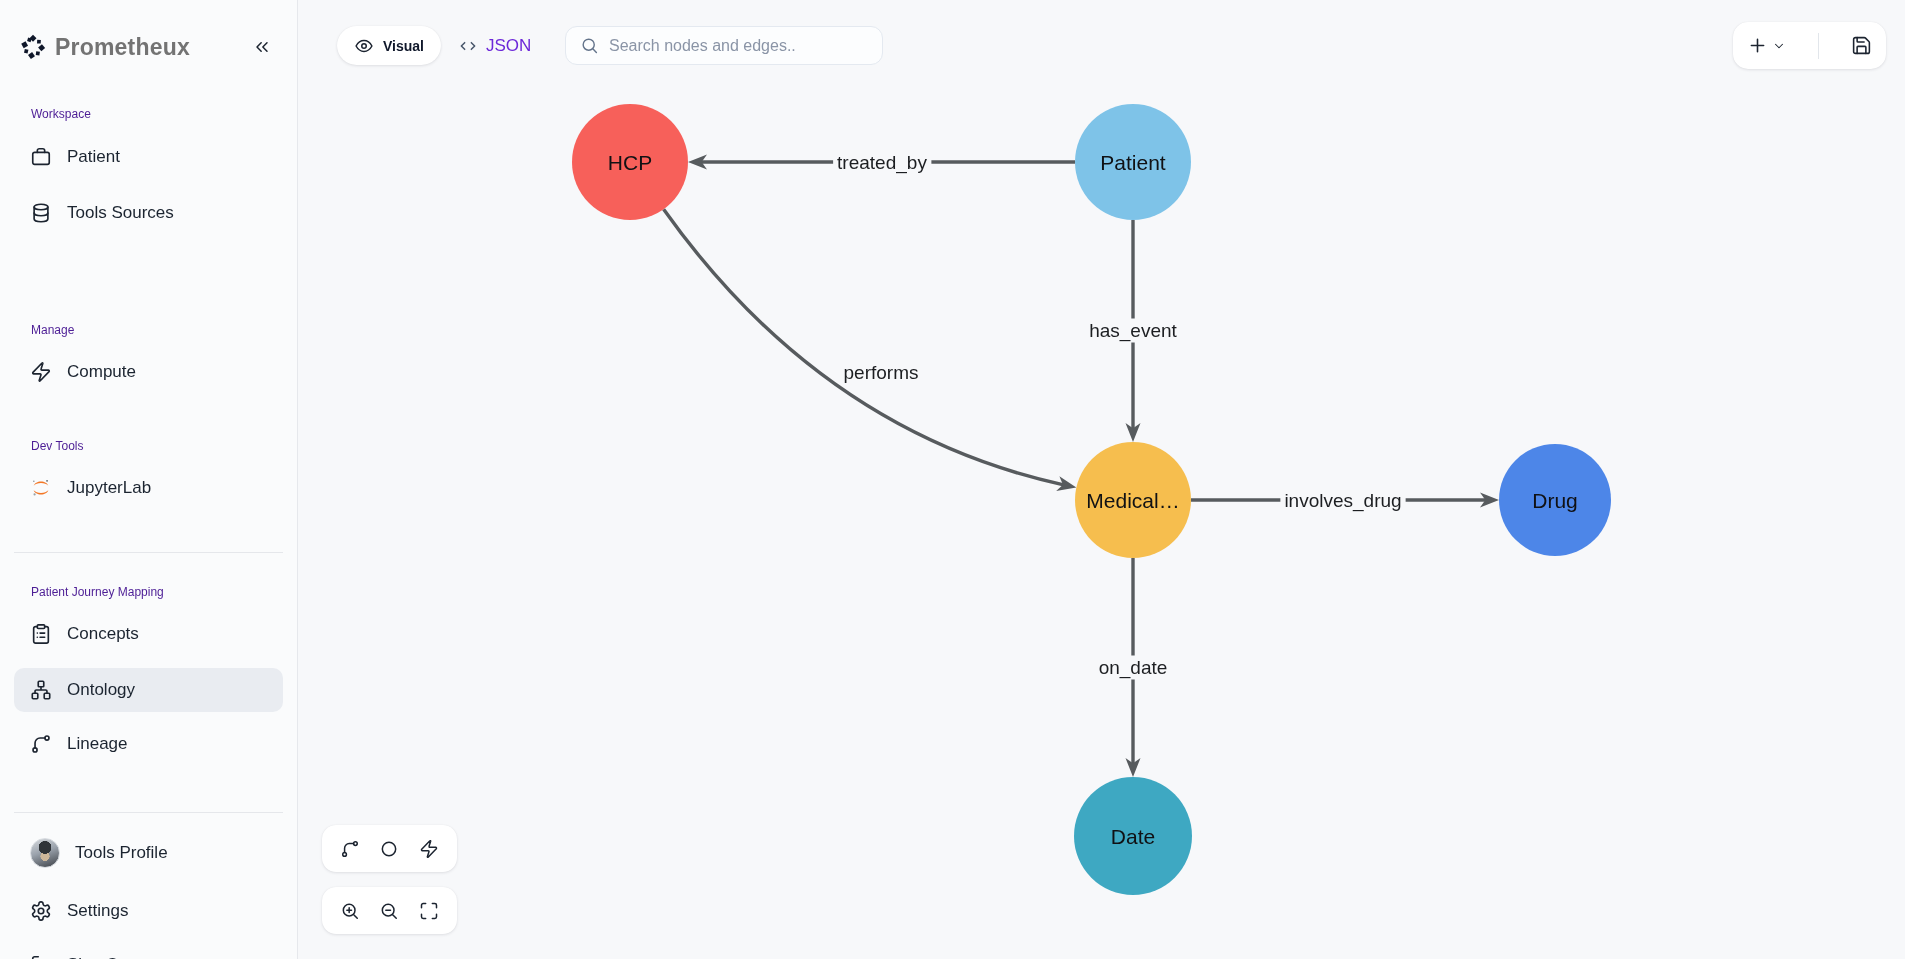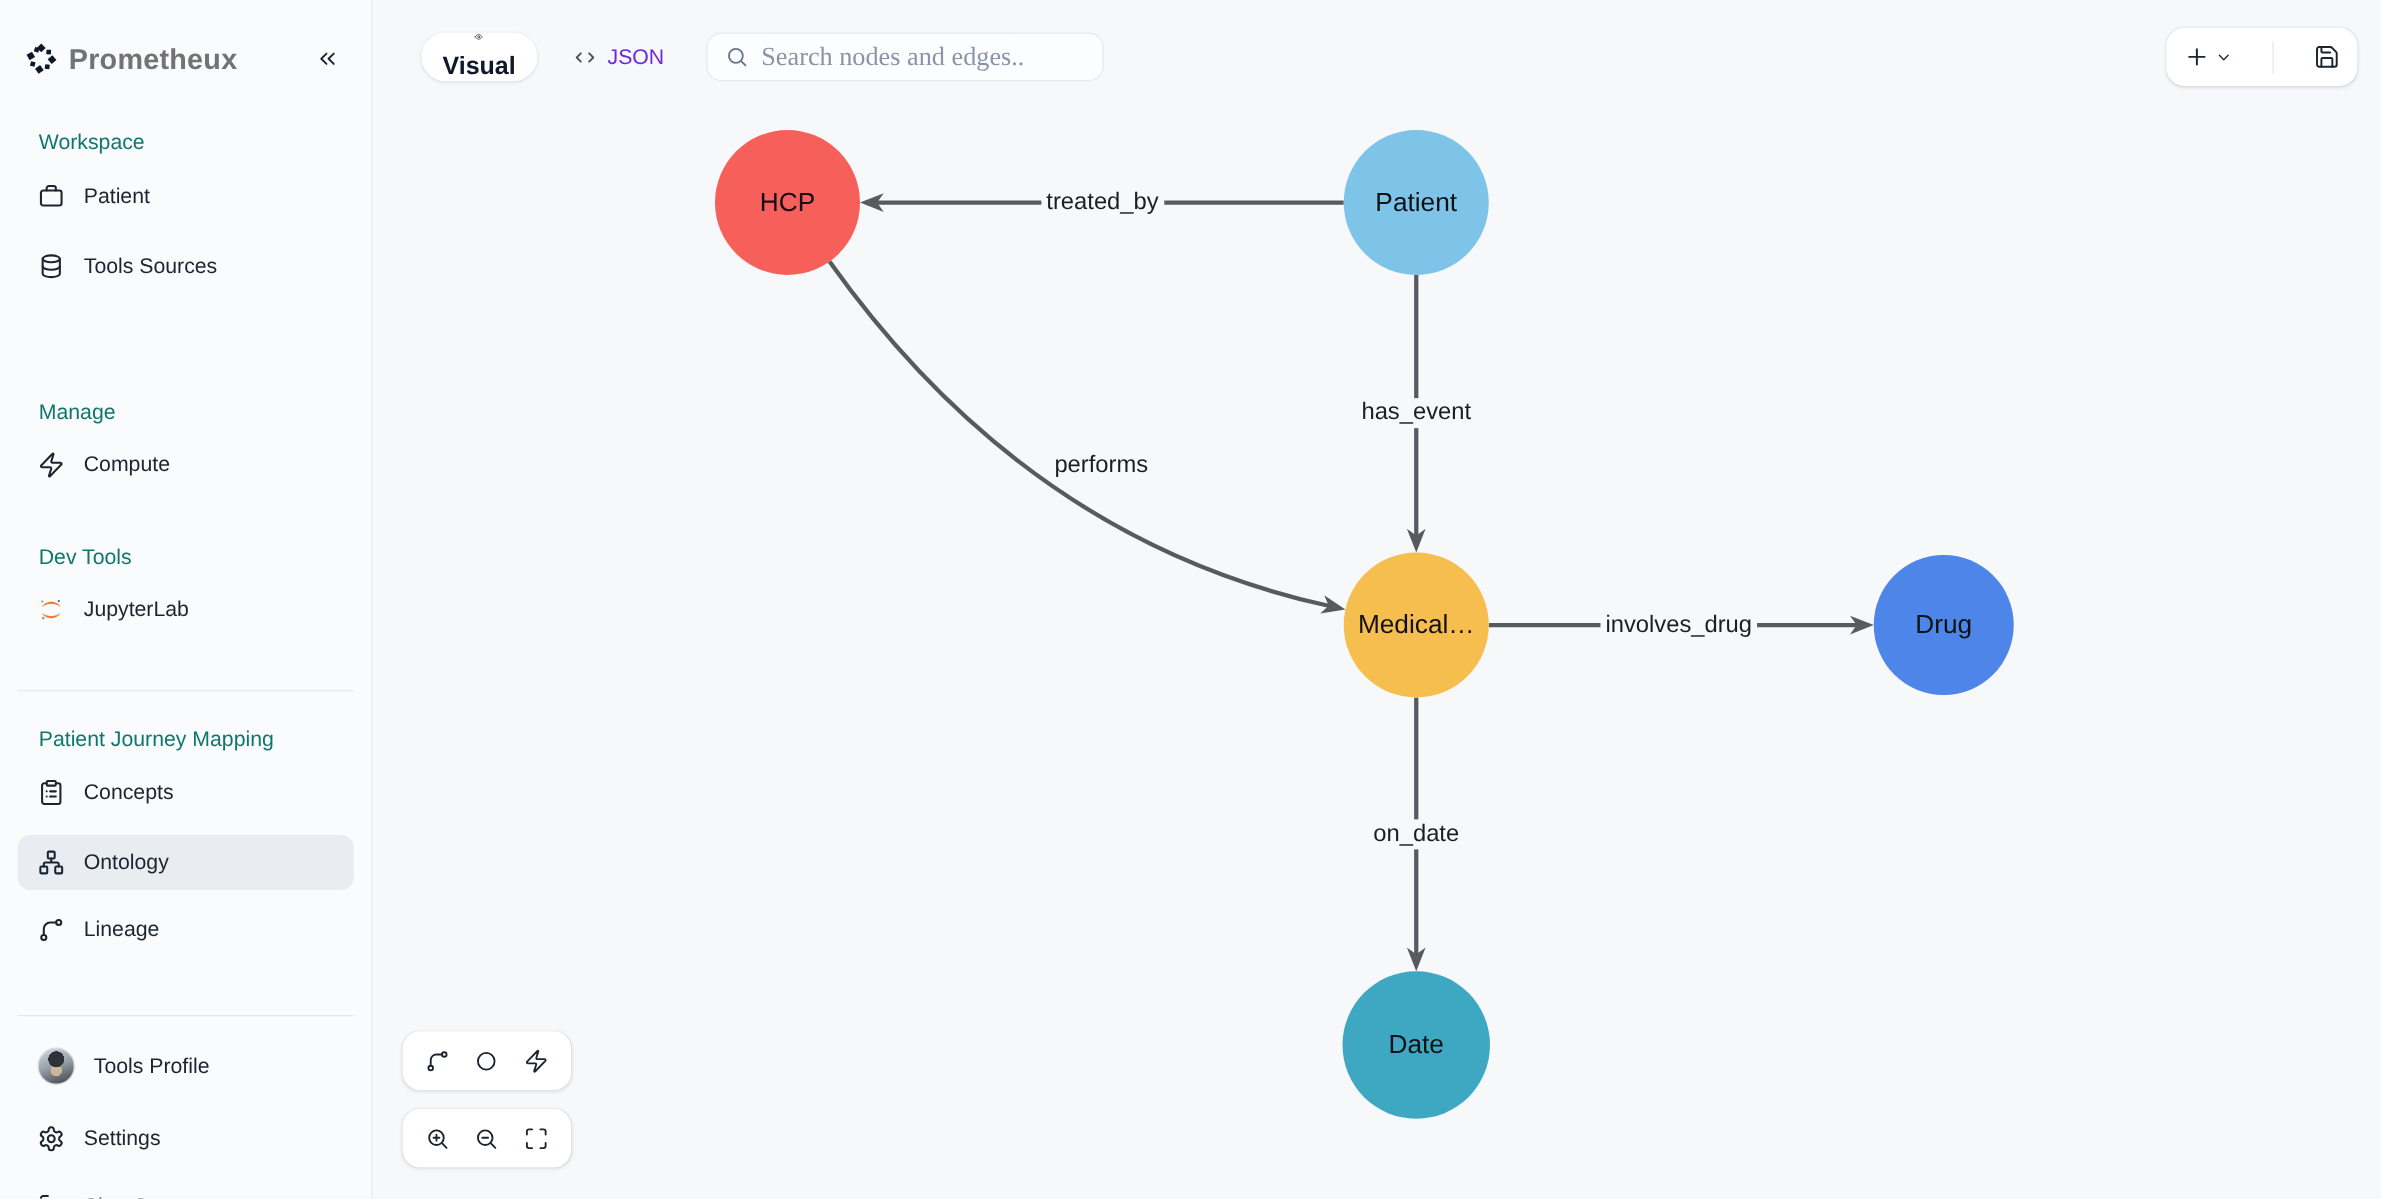--- a/index.html
+++ b/index.html
@@ -16,21 +16,21 @@
     background: #fafbfc;
     border-right: 1px solid #e6e8ec;
     padding: 30px 0 0 0;
     position: relative;
     overflow: hidden;
   }
   .logo-row { display: flex; align-items: center; padding: 0 20px; height: 34px; }
   .logo-mark { width: 26px; height: 26px; margin-right: 9px; flex: 0 0 auto; }
   .logo-text { font-size: 23px; font-weight: bold; color: #737373; letter-spacing: .2px; flex: 1; }
   .collapse-btn { width: 30px; height: 30px; display: flex; align-items: center; justify-content: center; cursor: pointer; color: #32404f; }
-  .section-label { font-size: 17px; font-weight: 500; color: #0f766e; padding: 0 0 0 31px; height: 18px; line-height: 18px; }
+  .section-label { font-size: 12px; font-weight: 500; color: #4c1d95; padding: 0 0 0 31px; height: 18px; line-height: 18px; }
   .nav-item {
     display: flex; align-items: center; gap: 15px;
     height: 44px; margin: 0 14px; padding: 0 16px;
     border-radius: 10px; font-size: 17px; font-weight: 500; color: #1b2430;
     cursor: pointer;
   }
   .nav-item.selected { background: #e9ecf1; }
   .nav-item .icn { width: 22px; height: 22px; display: flex; align-items: center; justify-content: center; flex: 0 0 auto; }
   .divider { height: 1px; background: #e5e7eb; margin: 0 14px; }
   .avatar {
@@ -47,37 +47,37 @@
   #graph-svg { position: absolute; inset: 0; width: 100%; height: 100%; }
   #graph-svg text { font-family: "Liberation Sans", sans-serif; }
   
   .topbar { position: absolute; top: 0; left: 0; right: 0; height: 80px; pointer-events: none; }
   .topbar > * { pointer-events: auto; }
   .tab-visual {
     position: absolute; left: 39px; top: 26px; height: 39px;
     display: flex; align-items: center; gap: 9px; padding: 0 17px;
     background: #ffffff; border-radius: 20px;
     box-shadow: 0 1px 3px rgba(16,24,40,.10), 0 0 1px rgba(16,24,40,.08);
-    font-size: 20px; font-weight: bold; color: #0f172a; cursor: pointer; flex-direction: column;
+    font-size: 14px; font-weight: bold; color: #0f172a; cursor: pointer;
   }
   .tab-json {
     position: absolute; left: 150px; top: 26px; height: 39px;
     display: flex; align-items: center; gap: 8px; padding: 0 10px;
     font-size: 17px; font-weight: 500; color: #6d28d9; cursor: pointer;
   }
   .tab-json svg { stroke: #475569; }
   .search-box {
     position: absolute; left: 267px; top: 26px; width: 318px; height: 39px;
     background: #fcfdfe; border: 1px solid #e4e9f0; border-radius: 12px;
     display: flex; align-items: center; gap: 10px; padding: 0 14px;
   }
   .search-box svg { stroke: #64748b; flex: 0 0 auto; }
   .search-box input {
     border: none; outline: none; background: transparent; width: 100%;
-    font-family: Liberation Serif, serif; font-size: 21px; color: #33415c;
+    font-family: Liberation Sans, sans-serif; font-size: 16px; color: #33415c;
   }
   .search-box input::placeholder { color: #8a94a6; }
   .actions-pill {
     position: absolute; right: 19px; top: 22px; height: 47px; width: 153px;
     background: #ffffff; border-radius: 15px;
     box-shadow: 0 1px 3px rgba(16,24,40,.10), 0 0 1px rgba(16,24,40,.08);
     display: flex; align-items: center; justify-content: space-between; padding: 0 14px;
   }
   .actions-pill .grp { display: flex; align-items: center; gap: 4px; cursor: pointer; }
   .vdiv { width: 1px; height: 26px; background: #e2e6eb; }

